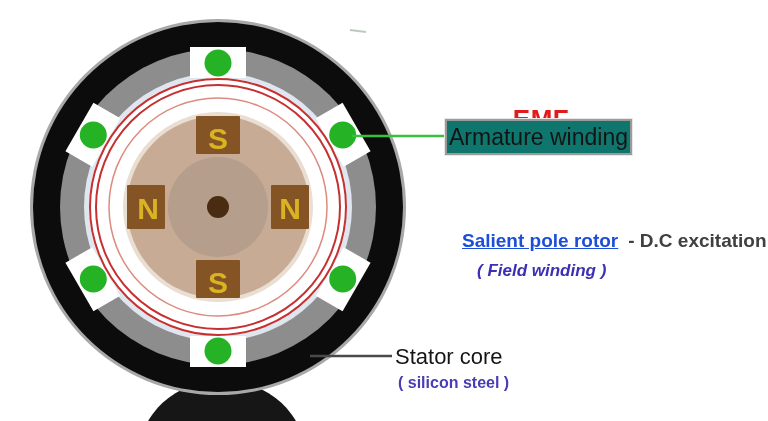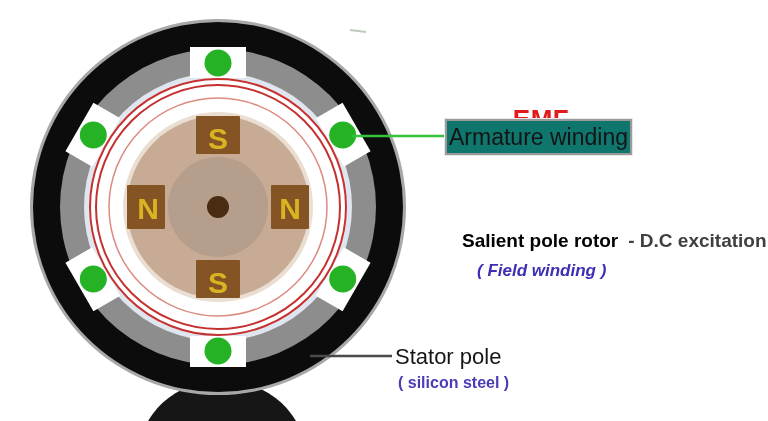--- a/index.html
+++ b/index.html
@@ -13,21 +13,21 @@
     left:505px;top:88px;width:72px;text-align:center;
     font-size:26px;font-weight:bold;color:#e11b1b;letter-spacing:0.5px;margin-top:16px;
   }
   .armature-box{
     left:445px;top:119px;width:183px;height:32px;
     background:#0f766e;border:2px solid #9a9a9a;
     display:flex;align-items:center;justify-content:center;
     font-size:23px;color:#141414;box-shadow:0 0 0 1px #e8e8e8;
   }
   .salient-line{left:462px;top:230px;font-size:19px;font-weight:bold;}
-  .salient-part{color:#000000;}
+  .salient-part{color:#1d4ed8;text-decoration:underline;}
   .dc-part{color:#404040;margin-left:10px;}
   .field-line{left:477px;top:261px;font-size:17px;font-weight:bold;color:#3c2fb3;font-style:italic;}
   .stator-line-lbl{left:395px;top:344px;font-size:22px;color:#161616;}
   .silicon-line{left:398px;top:374px;font-size:16px;font-weight:bold;color:#4a3cb5;}
 </style>
 </head>
 <body>
 
 <div id="stage">
 
@@ -110,17 +110,17 @@
   <div class="lbl armature-box">
     <span>Armature winding</span>
   </div>
 
   <div class="lbl salient-line">
     <span class="salient-part">Salient pole rotor</span><span class="dc-part">- D.C excitation</span>
   </div>
 
   <div class="lbl field-line">( Field winding )</div>
 
-  <div class="lbl stator-line-lbl">Stator pole</div>
+  <div class="lbl stator-line-lbl">Stator core</div>
 
   <div class="lbl silicon-line">( silicon steel )</div>
 
 </div>
 
 </body></html>

